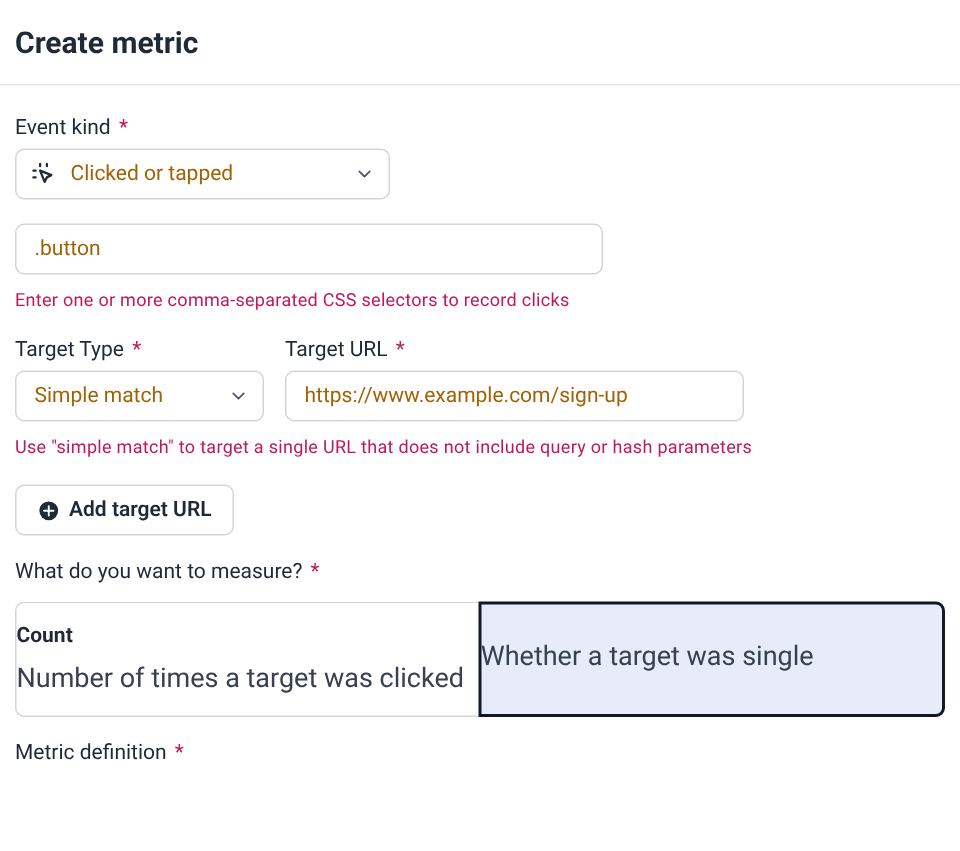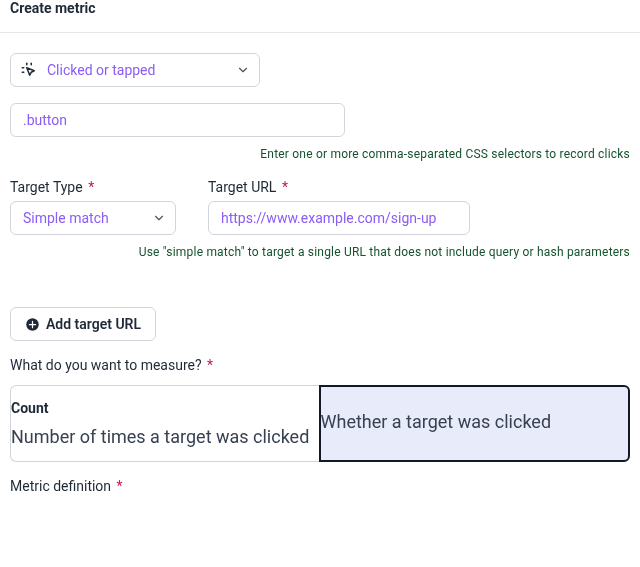--- a/index.html
+++ b/index.html
@@ -4,23 +4,23 @@
 <style>
   * { box-sizing: border-box; margin: 0; padding: 0; }
   body {
     font-family: -apple-system, BlinkMacSystemFont, "Segoe UI", Roboto, Helvetica, Arial, sans-serif;
     color: #1f2937;
     background: #fff;
     width: 640px;
     font-size: 14px;
   }
   .page-title {
-    font-size: 14px;
+    font-size: 20px;
     font-weight: 700;
-    padding: 0 10px 16px 10px;
+    padding: 16px 10px 16px 10px;
   }
   .divider {
     border-top: 1px solid #e5e7eb;
   }
   .form {
     padding: 20px 10px 10px 10px;
   }
   .field-group {
     margin-bottom: 16px;
   }
@@ -37,21 +37,21 @@
   }
   .select-wrap {
     position: relative;
     display: inline-block;
   }
   .select, .input {
     border: 1px solid #d1d5db;
     border-radius: 6px;
     background: #fff;
     font-size: 14px;
-    color: #8b5cf6;
+    color: #a16207;
     padding: 8px 12px;
     font-family: inherit;
   }
   .select {
     appearance: none;
     padding-right: 34px;
     cursor: pointer;
   }
   .event-kind-select {
     width: 250px;
@@ -69,51 +69,49 @@
   .chev {
     position: absolute;
     right: 10px;
     top: 50%;
     transform: translateY(-50%);
     width: 14px;
     height: 14px;
     pointer-events: none;
   }
   .input-wide {
-    width: 335px;
+    width: 392px;
   }
   .helper {
-    color: #14532d;
+    color: #be185d;
     font-size: 12px;
     letter-spacing: 0.2px;
     margin-top: 8px;
     line-height: 1.5;
-    text-align: right;
   }
   .row {
     display: flex;
-    gap: 32px;
+    gap: 14px;
   }
   .target-type-wrap { width: 166px; }
   .target-type-select { width: 166px; }
-  .target-url-input { width: 262px; }
+  .target-url-input { width: 306px; }
   .btn {
     border: 1px solid #d1d5db;
     background: #fff;
     border-radius: 6px;
     padding: 8px 14px;
     font-size: 14px;
     font-weight: 600;
     color: #1f2937;
     cursor: pointer;
     display: inline-flex;
     align-items: center;
     gap: 6px;
     font-family: inherit;
-    margin-top: 30px;
   }
   .plus-circle {
     width: 15px;
     height: 15px;
     display: inline-block;
   }
   .radio-row {
     display: flex;
     width: 620px;
   }
@@ -149,20 +147,24 @@
 </style>
 </head>
 <body>
 
 <h1 class="page-title">Create metric</h1>
 <div class="divider"></div>
 
 <div class="form">
 
   <div class="field-group">
+    <div>
+      <span class="label">Event kind</span>
+      <span class="req">*</span>
+    </div>
     <div class="select-wrap">
       <span class="select-icon-left">
         <svg viewBox="0 0 24 24" fill="none" stroke="#1f2937" stroke-width="2" stroke-linecap="round" stroke-linejoin="round">
           <path d="M9 3v2"></path>
             <path d="M15 3v2"></path>
             <path d="M3 9h2"></path>
             <path d="M3 15h2"></path>
           <path d="M9 9l10 4-4 2-2 4-4-10z"></path>
         </svg>
       </span>
@@ -223,21 +225,21 @@
     <div>
       <span class="label">What do you want to measure?</span>
       <span class="req">*</span>
     </div>
     <div class="radio-row" style="margin-top:6px">
       <div class="radio-card">
         <div class="radio-title">Count</div>
         <div class="radio-desc">Number of times a target was clicked</div>
       </div>
       <div class="radio-card selected">
-        <div class="radio-desc">Whether a target was clicked</div>
+        <div class="radio-desc">Whether a target was single</div>
       </div>
     </div>
   </div>
 
   <div class="field-group" style="margin-bottom:0">
     <span class="label">Metric definition</span>
     <span class="req">*</span>
   </div>
 
 </div>

